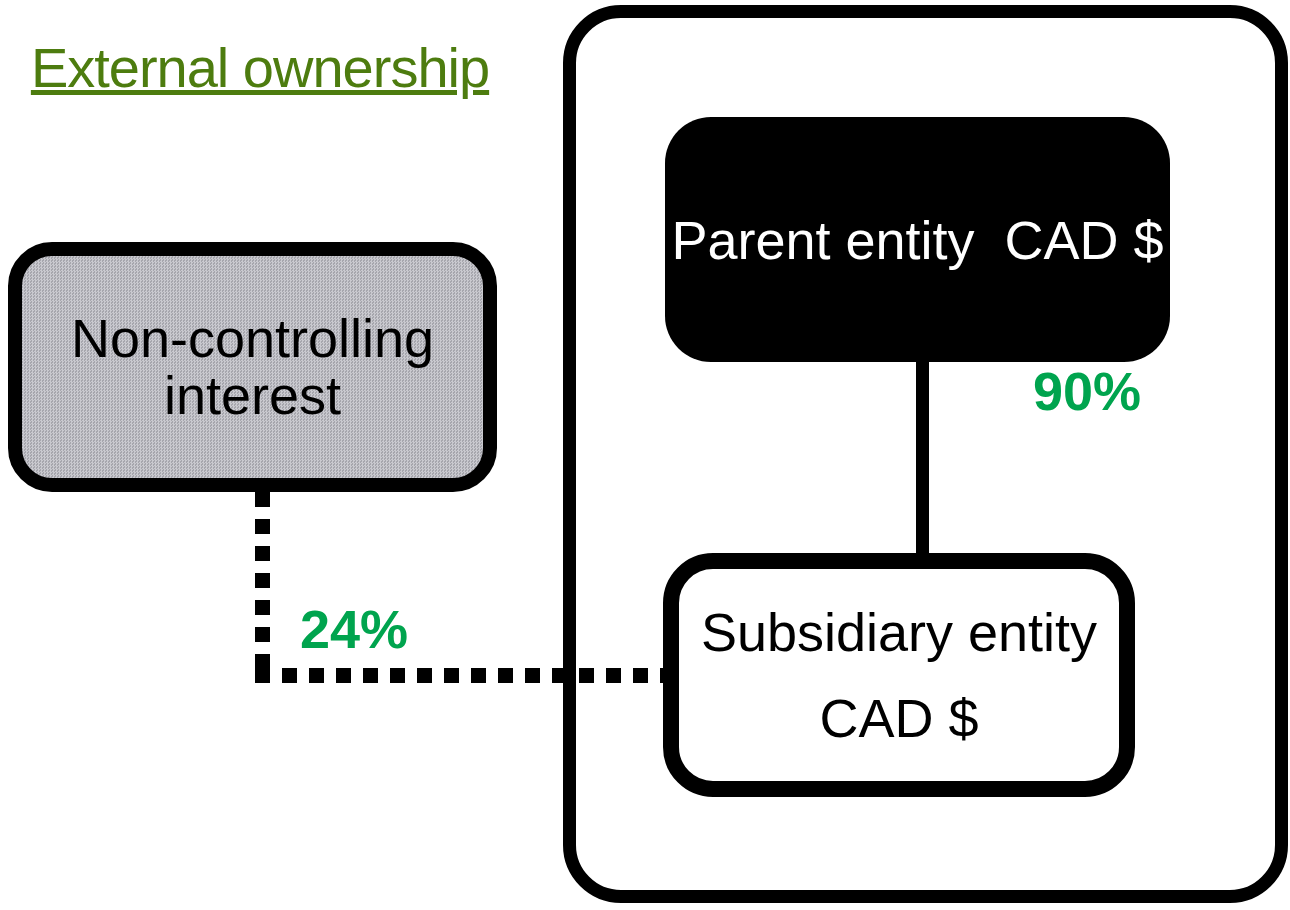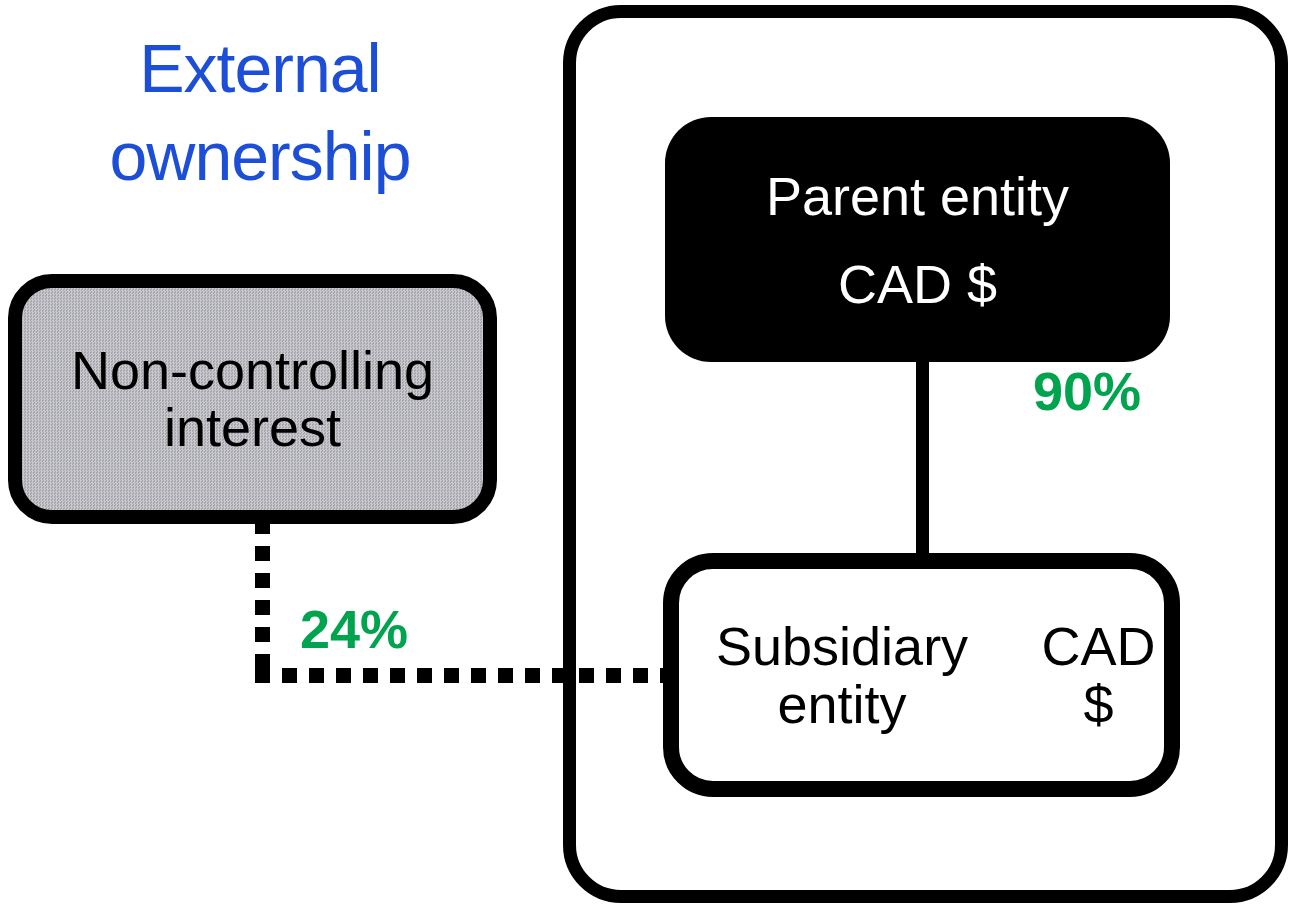--- a/index.html
+++ b/index.html
@@ -17,24 +17,25 @@
     overflow: hidden;
   }
   .abs { position: absolute; }
 
   
   #title {
     left: 30px;
     top: 24px;
     width: 460px;
     text-align: center;
-    font-size: 68px;
+    font-size: 56px;
     line-height: 88px;
     letter-spacing: -1px;
-    color: #1d4ed8;
+    color: #4d7c0f;
+    text-decoration: underline;
   }
 
   
   #group-box {
     left: 563px;
     top: 5px;
     width: 725px;
     height: 898px;
     box-sizing: border-box;
     border: 13px solid #000;
@@ -53,54 +54,53 @@
     border-radius: 44px;
     background-color: var(--nci-gray, #b5b5bb);
     background-image: conic-gradient(#c9c9cf 25%, #a6a6ad 0 50%, #c9c9cf 0 75%, #a6a6ad 0);
     background-size: 3px 3px;
     display: flex;
     align-items: center;
     justify-content: center;
     text-align: center;
     font-size: 54px;
     line-height: 57px;
-    margin-top: 32px;
   }
 
   
   #parent-box {
     left: 665px;
     top: 117px;
     width: 505px;
     height: 245px;
     background: var(--node-black, #000);
     border-radius: 46px;
     color: #fff;
     display: flex;
-    flex-direction: column;
+    flex-direction: row;
     align-items: center;
     justify-content: center;
     gap: 30px;
     text-align: center;
     font-size: 54px;
     line-height: 58px;
   }
 
   
   #subsidiary-box {
     left: 663px;
     top: 553px;
-    width: 517px;
+    width: 472px;
     height: 244px;
     box-sizing: border-box;
     border: 16px solid #000;
     border-radius: 50px;
     background: #fff;
     display: flex;
-    flex-direction: row;
+    flex-direction: column;
     align-items: center;
     justify-content: center;
     gap: 28px;
     text-align: center;
     font-size: 54px;
     line-height: 58px;
   }
 
   
   #solid-connector {

